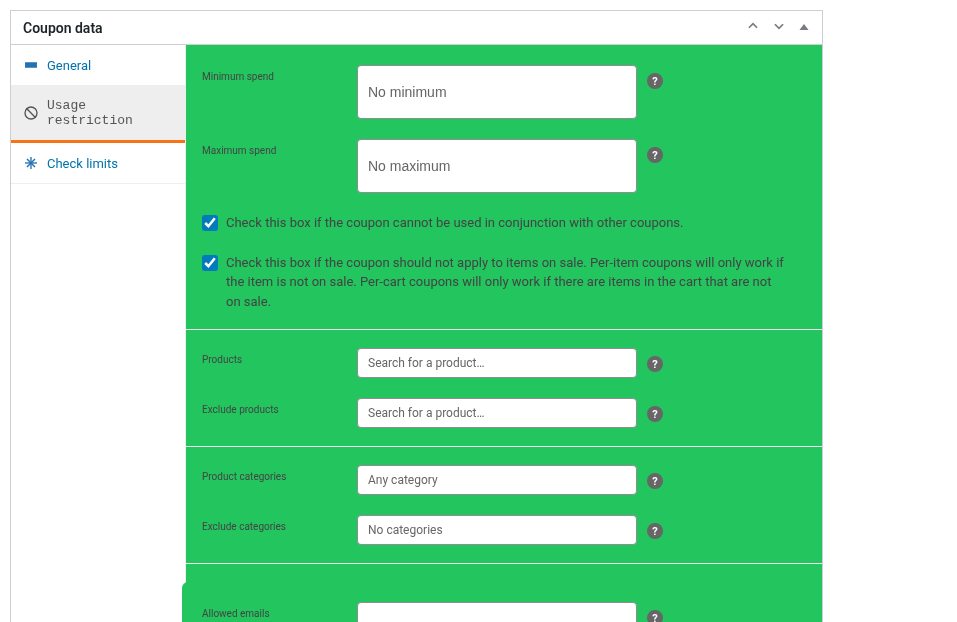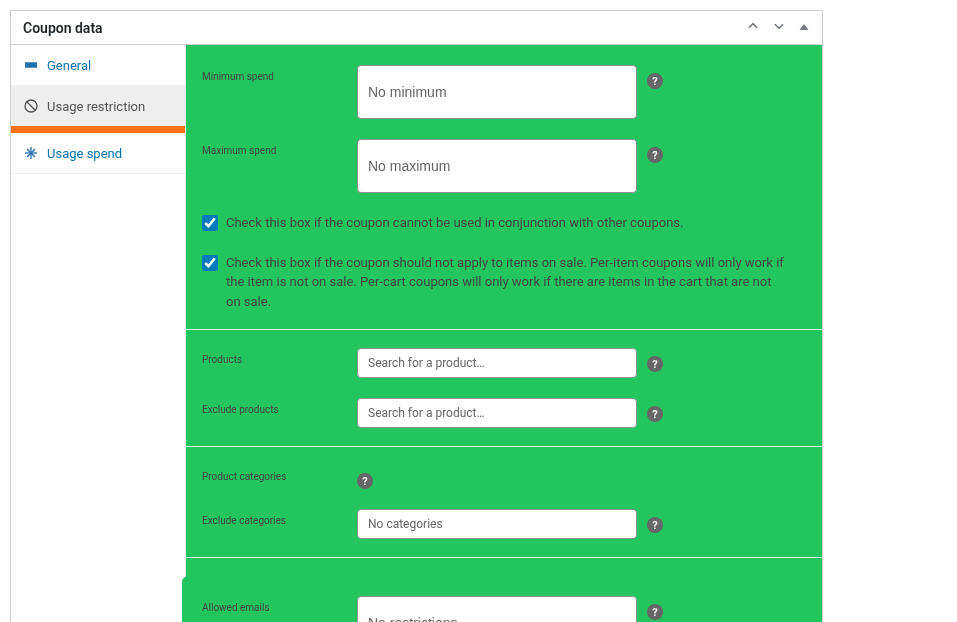--- a/index.html
+++ b/index.html
@@ -50,23 +50,24 @@
     align-items: center;
     gap: 8px;
     padding: 12px 12px;
     border-bottom: 1px solid #eee;
     cursor: pointer;
     font-size: 13px;
     color: #0073aa;
   }
   .sidebar-item.active {
     background: #eee;
-    border-bottom: 7px solid #f97316;
+    border-bottom: 3px solid #f97316;
     color: #555;
     position: relative;
+    font-family: Liberation Mono, monospace;
   }
   .sidebar-item .icon {
     width: 16px;
     height: 16px;
     display: flex;
     align-items: center;
     justify-content: center;
     flex-shrink: 0;
   }
   .content {
@@ -203,21 +204,21 @@
       </div>
       <div class="sidebar-item">
         <span class="icon">
           <svg width="16" height="16" viewBox="0 0 24 24" fill="none" stroke="#2271b1" stroke-width="2">
               <line x1="12" y1="3" x2="12" y2="21"></line>
               <line x1="3" y1="12" x2="21" y2="12"></line>
               <line x1="6" y1="6" x2="18" y2="18"></line>
               <line x1="18" y1="6" x2="6" y2="18"></line>
             </svg>
         </span>
-        <span>Usage spend</span>
+        <span>Check limits</span>
       </div>
     </div>
 
     <div class="content">
 
       <div class="form-row">
         <div class="form-label">Minimum spend</div>
         <div class="form-field">
           <input type="text" placeholder="No minimum" style="">
           <span class="help-icon">?</span>
@@ -266,20 +267,21 @@
           <div class="select-like">Search for a product…</div>
           <span class="help-icon">?</span>
         </div>
       </div>
 
       <div class="divider"></div>
 
       <div class="form-row">
         <div class="form-label">Product categories</div>
         <div class="form-field">
+          <div class="select-like">Any category</div>
           <span class="help-icon">?</span>
         </div>
       </div>
 
       <div class="form-row">
         <div class="form-label">Exclude categories</div>
         <div class="form-field">
           <div class="select-like">No categories</div>
           <span class="help-icon">?</span>
         </div>

